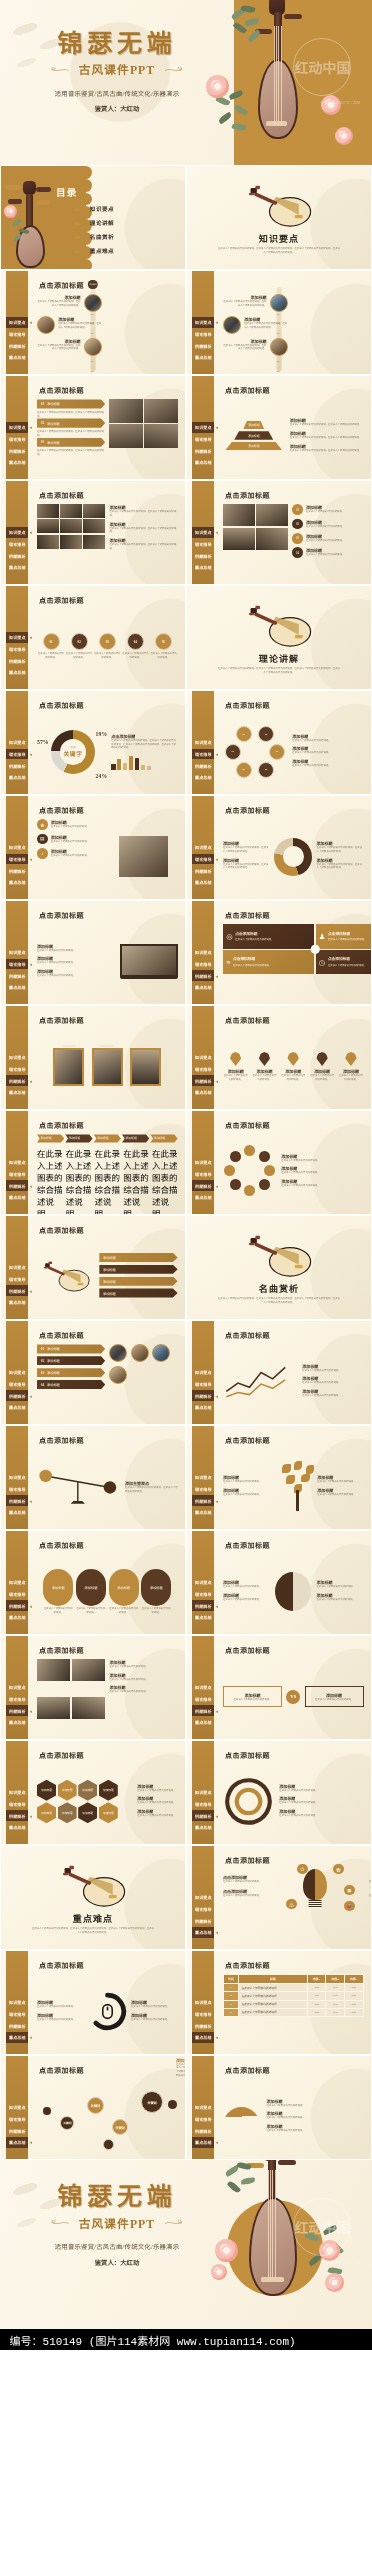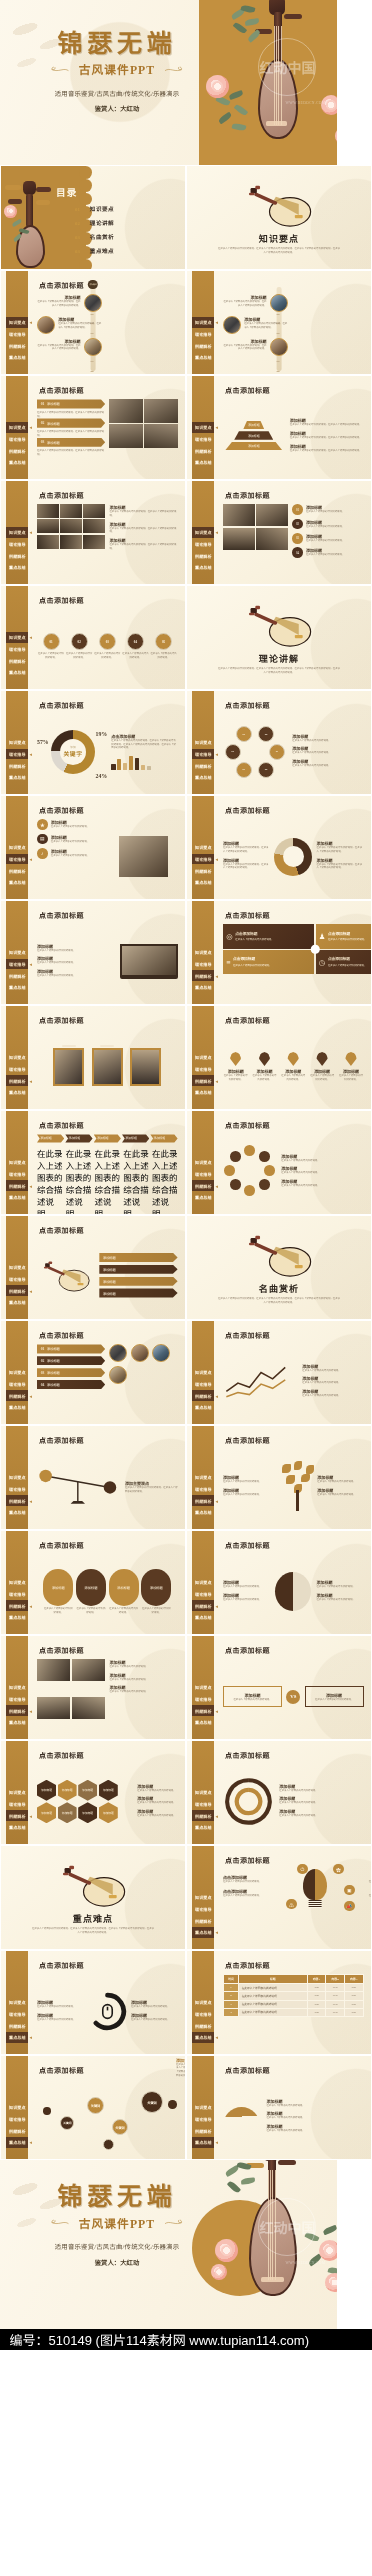--- a/index.html
+++ b/index.html
@@ -11,21 +11,21 @@
   }
   #page {
     width: 372px;
     position: relative;
     background: #ffffff;
   }
 
   
   .cover {
     position: relative;
-    width: 337px;
+    width: 372px;
     height: 165px;
     background: linear-gradient(115deg,#fdf8ec 0%,#faf3e2 55%,#f7eeda 100%);
     overflow: hidden;
   }
   .cover.bottom { height: 169px; }
   .cover-right-panel {
     position: absolute;
     right: 0; top: 0;
     width: 138px; height: 100%;
     background: #c3903f;
@@ -379,21 +379,21 @@
   .gauge-arc {
     width:37px; height:18.6px;
     border-radius:37px 37px 0 0;
     background: conic-gradient(from 270deg, #b8873c 0 50%, transparent 50%);
   }
 
   .footer-band {
     width:372px; height:21px; background:#000000;
     display:flex; align-items:center; padding-left:9.6px;
   }
-  .footer-band span { color:#ffffff; font-size:13px; font-family:Liberation Sans, sans-serif; }
+  .footer-band span { color:#ffffff; font-size:11px; font-family:Liberation Mono, monospace; }
 </style>
 </head>
 <body>
 
 <div id="page">
 
   <div class="cover">
     <div class="paper"></div>
     <div class="cover-ghost-leaf"></div>
     <div class="cover-ghost-circle"></div>

